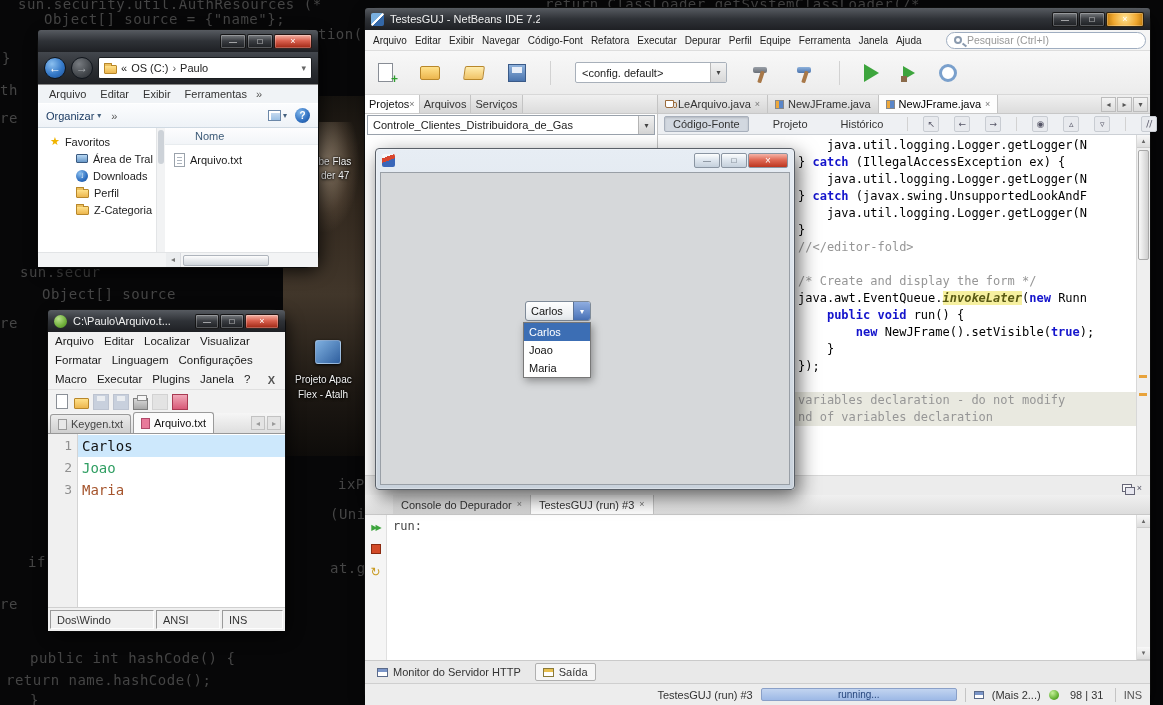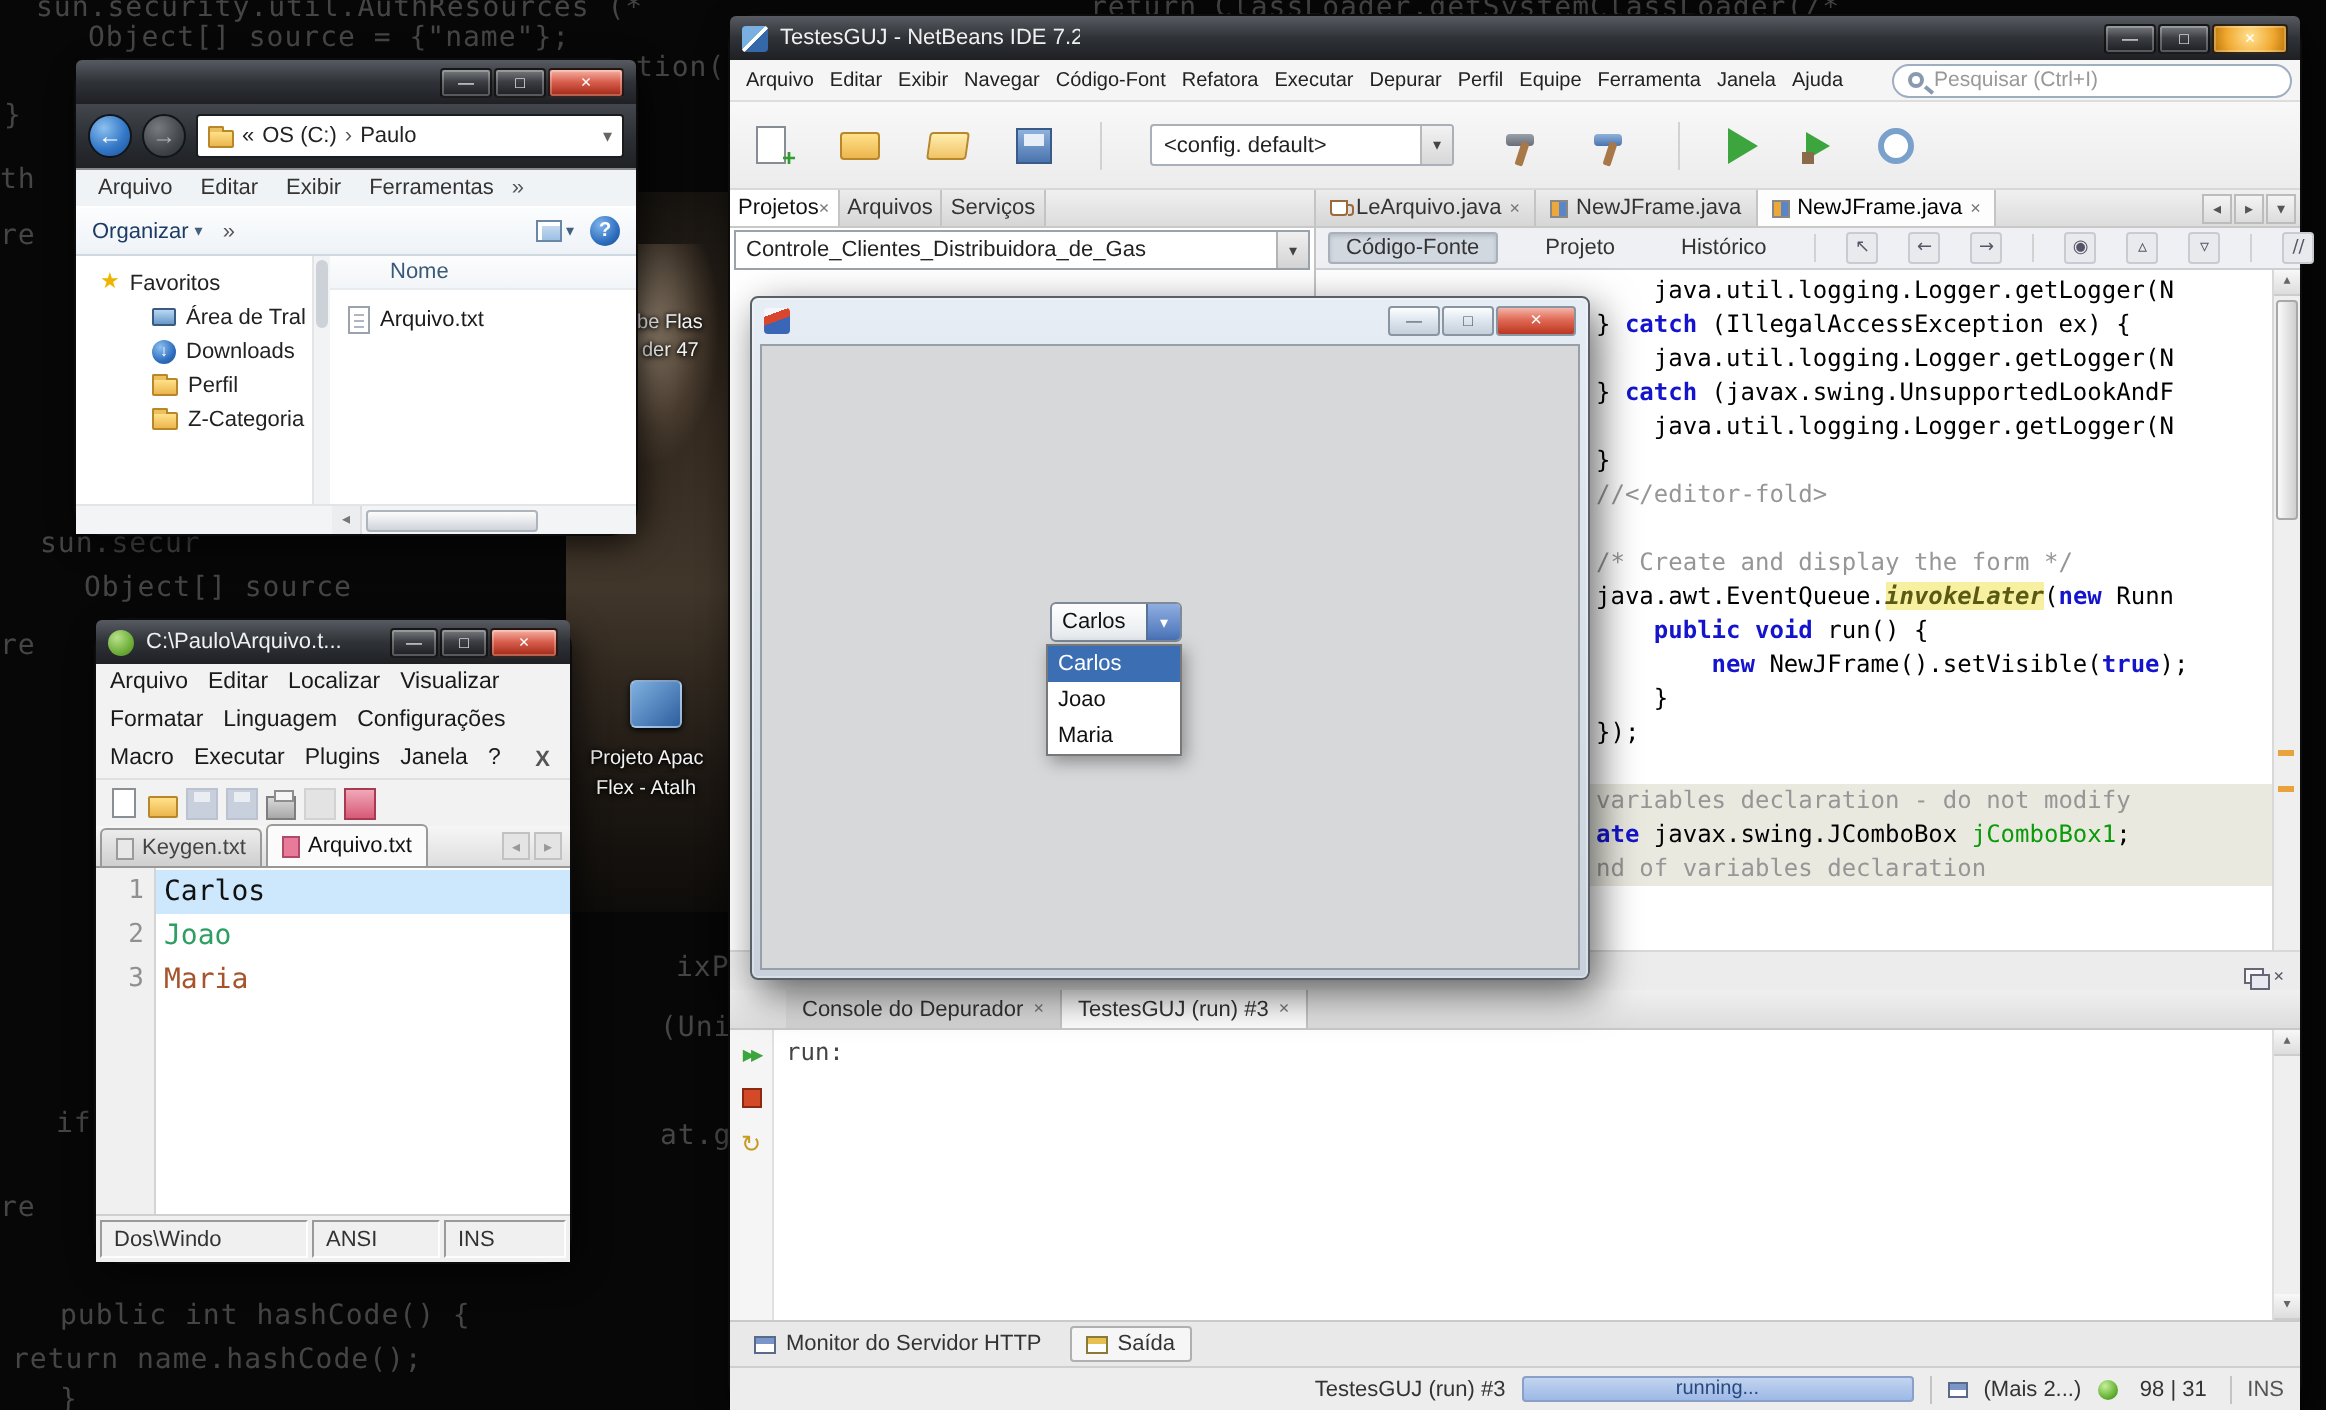--- a/index.html
+++ b/index.html
@@ -361,21 +361,20 @@
               <div class="cl"><span class="c">//&lt;/editor-fold&gt;</span></div>
               <div class="cl">&nbsp;</div>
               <div class="cl"><span class="c">/* Create and display the form */</span></div>
               <div class="cl"><span class="p">java.awt.EventQueue.</span><span class="hl">invokeLater</span><span class="p">(</span><span class="k">new</span><span class="p"> Runn</span></div>
               <div class="cl"><span class="p">    </span><span class="k">public</span><span class="p"> </span><span class="k">void</span><span class="p"> run() {</span></div>
               <div class="cl"><span class="p">        </span><span class="k">new</span><span class="p"> NewJFrame().setVisible(</span><span class="k">true</span><span class="p">);</span></div>
               <div class="cl"><span class="p">    }</span></div>
               <div class="cl"><span class="p">});</span></div>
               <div class="cl">&nbsp;</div>
               <div class="cl fold"><span class="c">variables declaration - do not modify</span></div>
-              <div class="cl fold"><span class="k">ate</span><span class="p"> javax.swing.JComboBox </span><span class="g">jComboBox1</span><span class="p">;</span></div>
               <div class="cl fold"><span class="c">nd of variables declaration</span></div>
             </div>
           <div class="vsb">
             <span class="sbtn">▴</span>
             <div class="vthumb"></div>
             <span class="etick t1"></span>
             <span class="etick t2"></span>
           </div>
         </div>
       </div>

